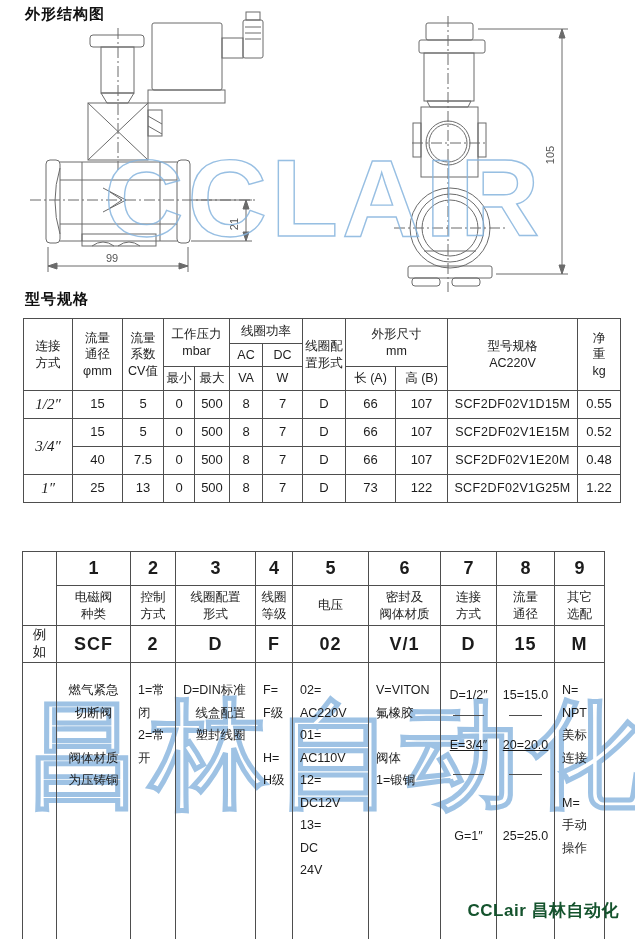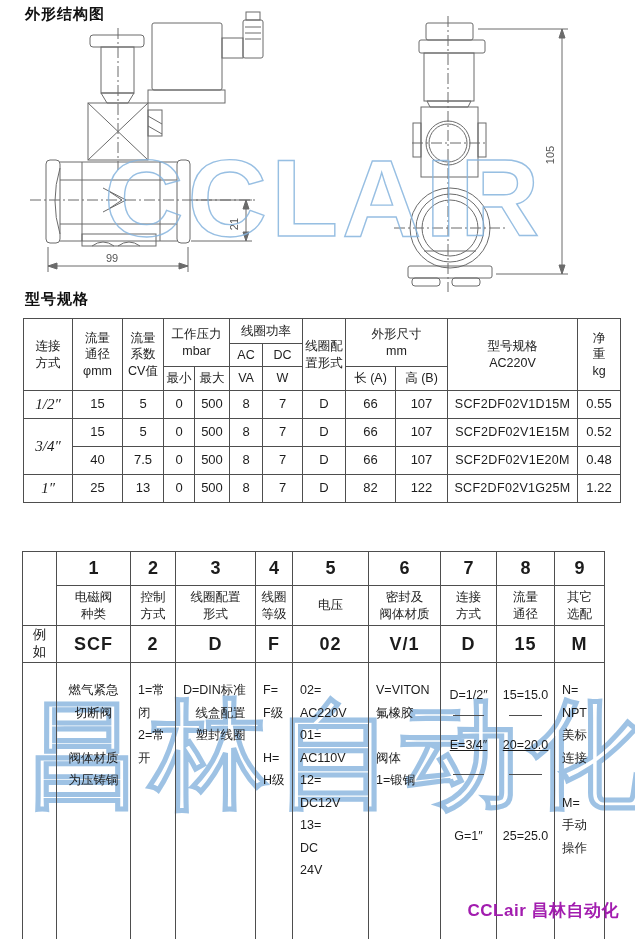--- a/index.html
+++ b/index.html
@@ -83,21 +83,21 @@
   .subcell.s3 { height: 170px; align-items: flex-start; padding-top: 54px; }
 
   
   #wm-bottom-svg { position: absolute; left: 0; top: 635px; pointer-events: none; }
   #footer-brand {
     position: absolute;
     right: 16px;
     top: 899px;
     font-size: 17px;
     font-weight: bold;
-    color: #a21caf;
+    color: #14532d;
     letter-spacing: 0.5px;
   }
 </style>
 </head>
 <body>
 
 <div class="page">
 
   <div id="title-drawing" class="sec-title">外形结构图</div>
   <div id="title-spec" class="sec-title">型号规格</div>
@@ -282,21 +282,21 @@
     </tr>
     <tr class="dr">
       <td class="conn">1″</td>
       <td class="num">25</td>
       <td class="num">13</td>
       <td class="num">0</td>
       <td class="num">500</td>
       <td class="num">8</td>
       <td class="num">7</td>
       <td class="num">D</td>
-      <td class="num">82</td>
+      <td class="num">73</td>
       <td class="num">122</td>
       <td class="model">SCF2DF02V1G25M</td>
       <td class="num">1.22</td>
     </tr>
   </tbody>
     </table>
 
   <table id="order-table">
     <colgroup>
       <col style="width:34px">

